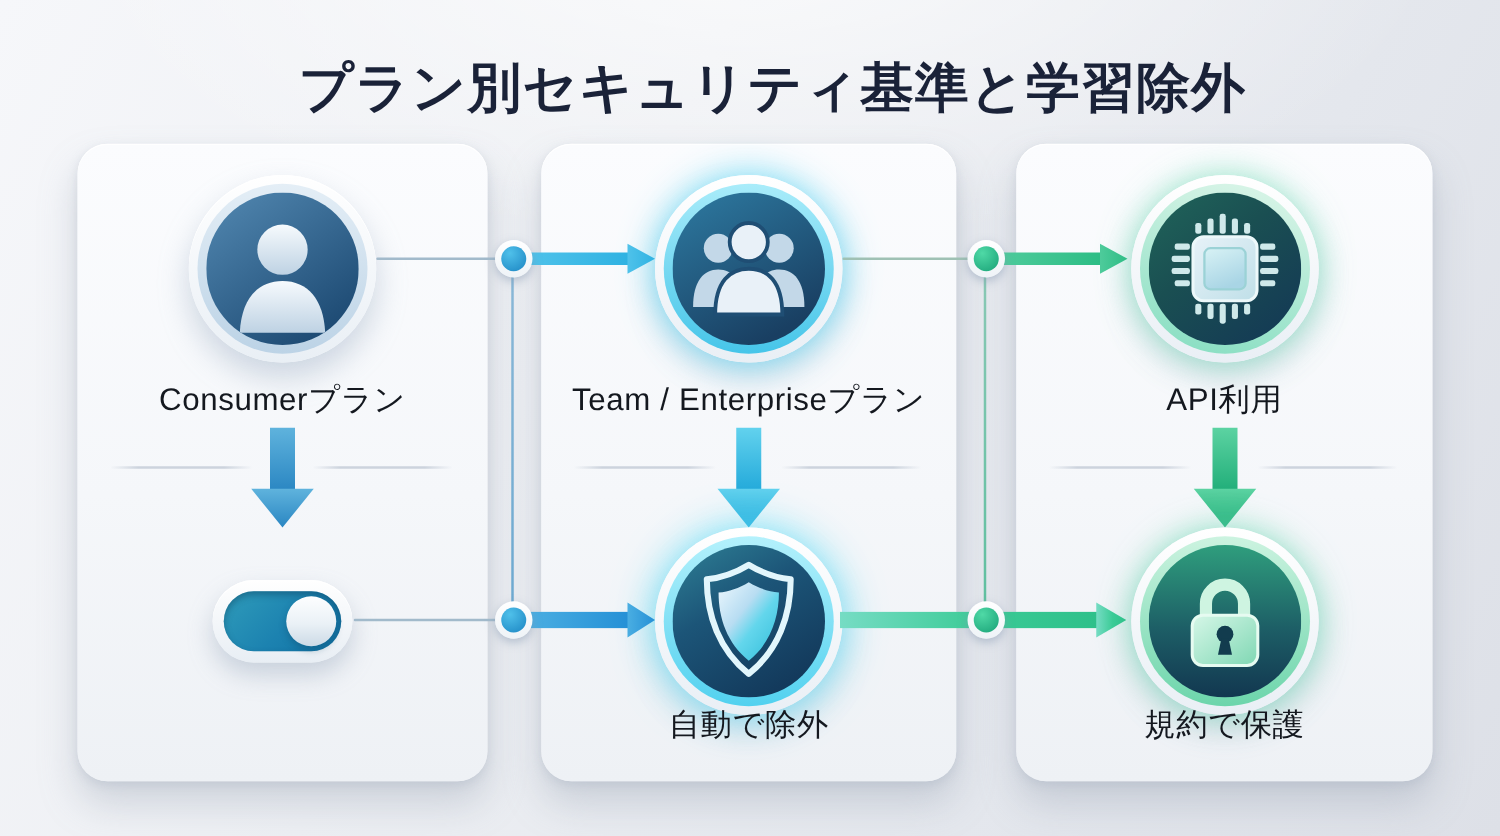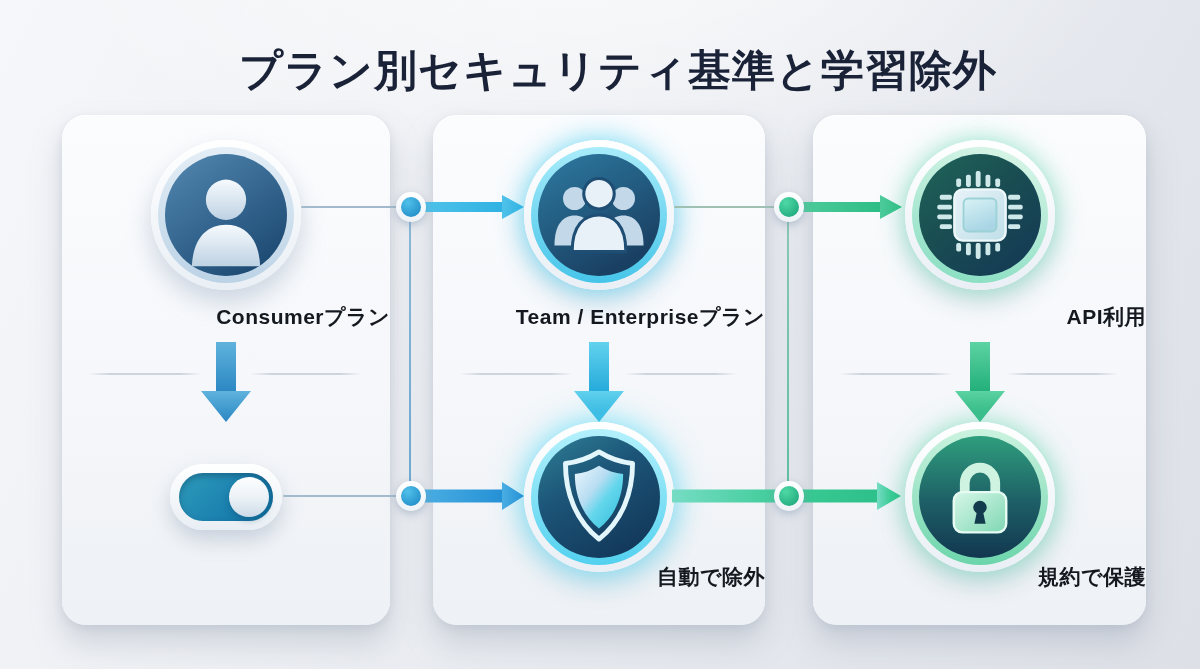--- a/index.html
+++ b/index.html
@@ -12,22 +12,22 @@
     font-size:43px;font-weight:bold;color:#1a2238;letter-spacing:1px;}
 
   
   .card{position:absolute;top:115px;height:510px;border-radius:24px;z-index:1;
     background:linear-gradient(180deg,#fbfcfe 0%,#f5f7fa 55%,#eef1f5 100%);
     box-shadow:0 18px 30px rgba(147,157,176,.35),0 3px 8px rgba(160,170,188,.25),inset 0 1px 0 rgba(255,255,255,.95);}
   .card1{left:62px;width:328px;}
   .card2{left:433px;width:332px;}
   .card3{left:813px;width:333px;}
 
-  .lbl{position:absolute;left:0;width:100%;text-align:right;font-weight:bold;
-    font-size:21px;color:#14181f;letter-spacing:.5px;}
+  .lbl{position:absolute;left:0;width:100%;text-align:center;font-weight:normal;
+    font-size:25px;color:#14181f;letter-spacing:.5px;}
   .lbl-top{top:188px;}
   .lbl-bottom{top:448px;}
 
   .divider{position:absolute;top:258px;height:2px;border-radius:1px;
     background:linear-gradient(90deg,rgba(203,210,221,0),#ccd3dd 20%,#ccd3dd 80%,rgba(203,210,221,0));}
   .div-l{left:26px;width:114px;}
   .div-r{right:28px;width:112px;}
 
   .darrow{position:absolute;top:227px;left:50%;margin-left:-26px;}
 

